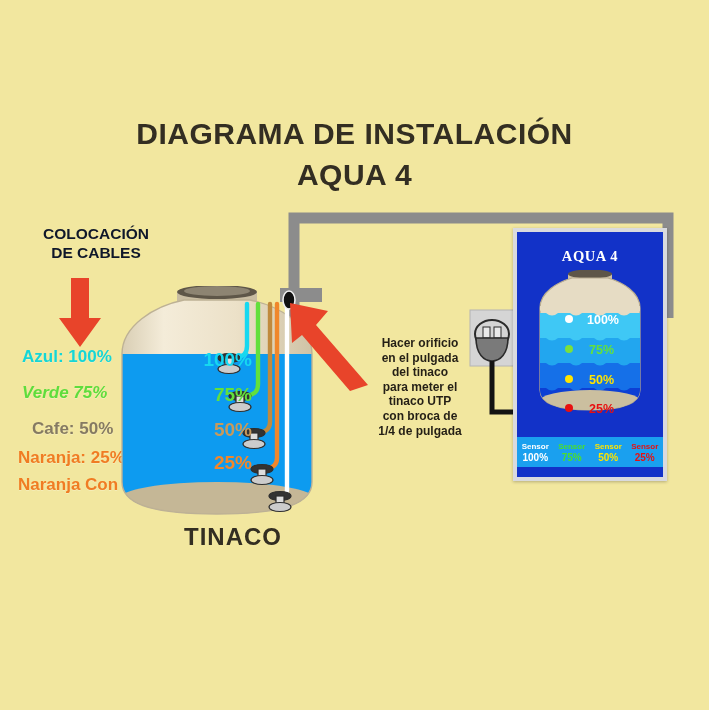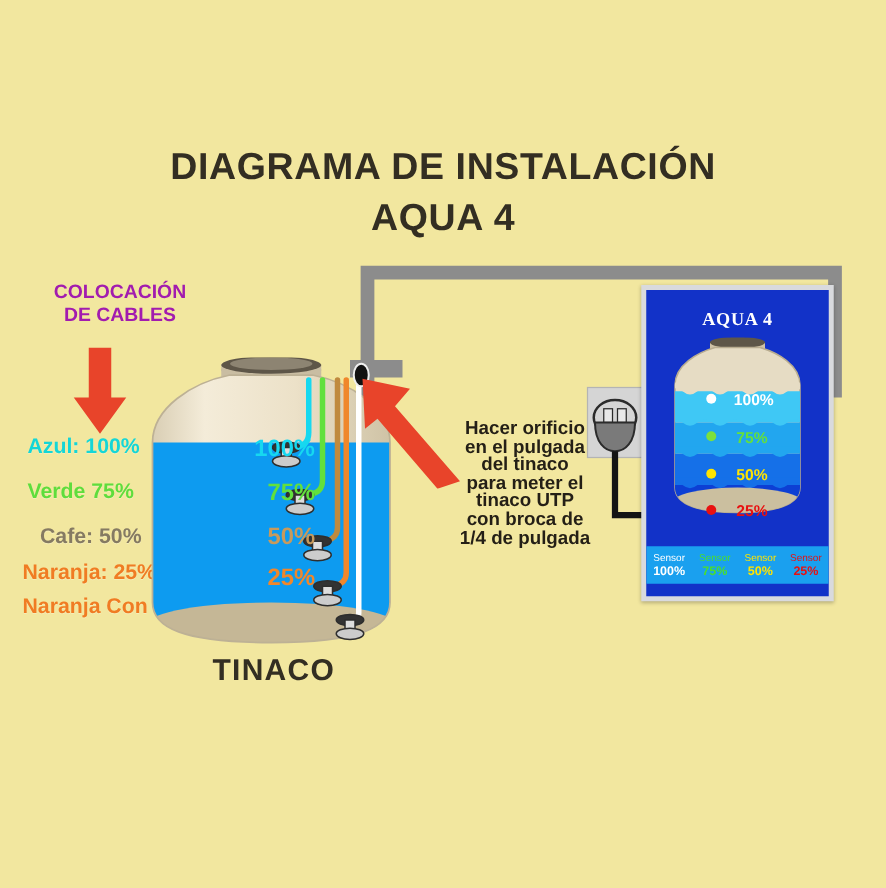--- a/index.html
+++ b/index.html
@@ -16,59 +16,59 @@
   .title{
     position:absolute;left:0;width:709px;text-align:center;
     font-weight:bold;color:#332e22;letter-spacing:.5px;
   }
   #title1{top:117px;font-size:30px;}
   #title2{top:158px;font-size:30px;}
 
   
   .lhead{
     position:absolute;text-align:center;font-size:15.5px;font-weight:bold;
-    color:#a21caf;line-height:19px;width:160px;left:16px;
+    color:#0f172a;line-height:19px;width:160px;left:16px;
   }
   #lhead{top:224px;}
 
   
   #downarrow{position:absolute;left:58px;top:278px;width:44px;height:70px;}
 
   
   .legend-row{
     position:absolute;font-weight:bold;font-size:17px;white-space:nowrap;
     text-shadow:0 1px 0 rgba(255,255,255,.25);
   }
   #lg0{left:22px;top:347px;color:#15d6d6;}
-  #lg1{left:22px;top:383px;color:#5fdd3c;}
+  #lg1{left:22px;top:383px;color:#5fdd3c;font-style:italic;}
   #lg2{left:32px;top:419px;color:#857a62;}
   #lg3{left:18px;top:448px;color:#f07c23;}
   #lg4{left:18px;top:475px;color:#f07c23;}
 
   
   #tank{position:absolute;left:112px;top:286px;width:210px;height:232px;}
   #tinaco-label{
-    position:absolute;left:114px;top:523px;width:210px;text-align:center;
+    position:absolute;left:128px;top:523px;width:210px;text-align:center;
     font-size:24px;font-weight:bold;color:#332e22;letter-spacing:1px;
   }
   .tanklvl{
     position:absolute;font-weight:bold;font-size:19px;text-align:right;width:80px;
   }
   #tl0{left:172px;top:349px;color:#16d8f0;}
   #tl1{left:172px;top:384px;color:#62e03d;}
   #tl2{left:172px;top:419px;color:#c79a5c;}
   #tl3{left:172px;top:452px;color:#f0872b;}
 
   
   #pointarrow{position:absolute;left:288px;top:299px;width:84px;height:92px;}
 
   
   #instr{
     position:absolute;left:360px;top:336px;width:120px;text-align:center;
-    font-size:15px;font-weight:bold;color:#241f16;line-height:14.6px;
+    font-size:12px;font-weight:bold;color:#241f16;line-height:14.6px;
   }
 
   
   #conduit{position:absolute;left:270px;top:200px;width:420px;height:120px;}
 
   
   #outlet{position:absolute;left:466px;top:308px;width:76px;height:110px;}
 
   
   #panel{
@@ -96,21 +96,21 @@
   .p-led{position:absolute;width:8px;height:8px;border-radius:50%;}
   #led0{left:48px;top:83px;background:#ffffff;}
   #led1{left:48px;top:113px;background:#7ce03c;}
   #led2{left:48px;top:143px;background:#ffe400;}
   #led3{left:48px;top:172px;background:#e81010;}
   #panel-footer{
     position:absolute;left:0;bottom:10px;width:100%;height:30px;
     background:#1aa0ef;display:flex;align-items:center;justify-content:space-around;
   }
   .sensor-cell{text-align:center;line-height:11px;}
-  .sensor-cell .s-t{font-size:8px;font-weight:normal;display:block;}
+  .sensor-cell .s-t{font-size:8px;font-weight:bold;display:block;}
   .sensor-cell .s-v{font-size:10px;font-weight:bold;display:block;}
   #sc0 .s-t,#sc0 .s-v{color:#ffffff;}
   #sc1 .s-t,#sc1 .s-v{color:#4ade2e;}
   #sc2 .s-t,#sc2 .s-v{color:#ffe400;}
   #sc3 .s-t,#sc3 .s-v{color:#e81010;}
 </style>
 </head>
 <body>
 
 <div id="stage">

